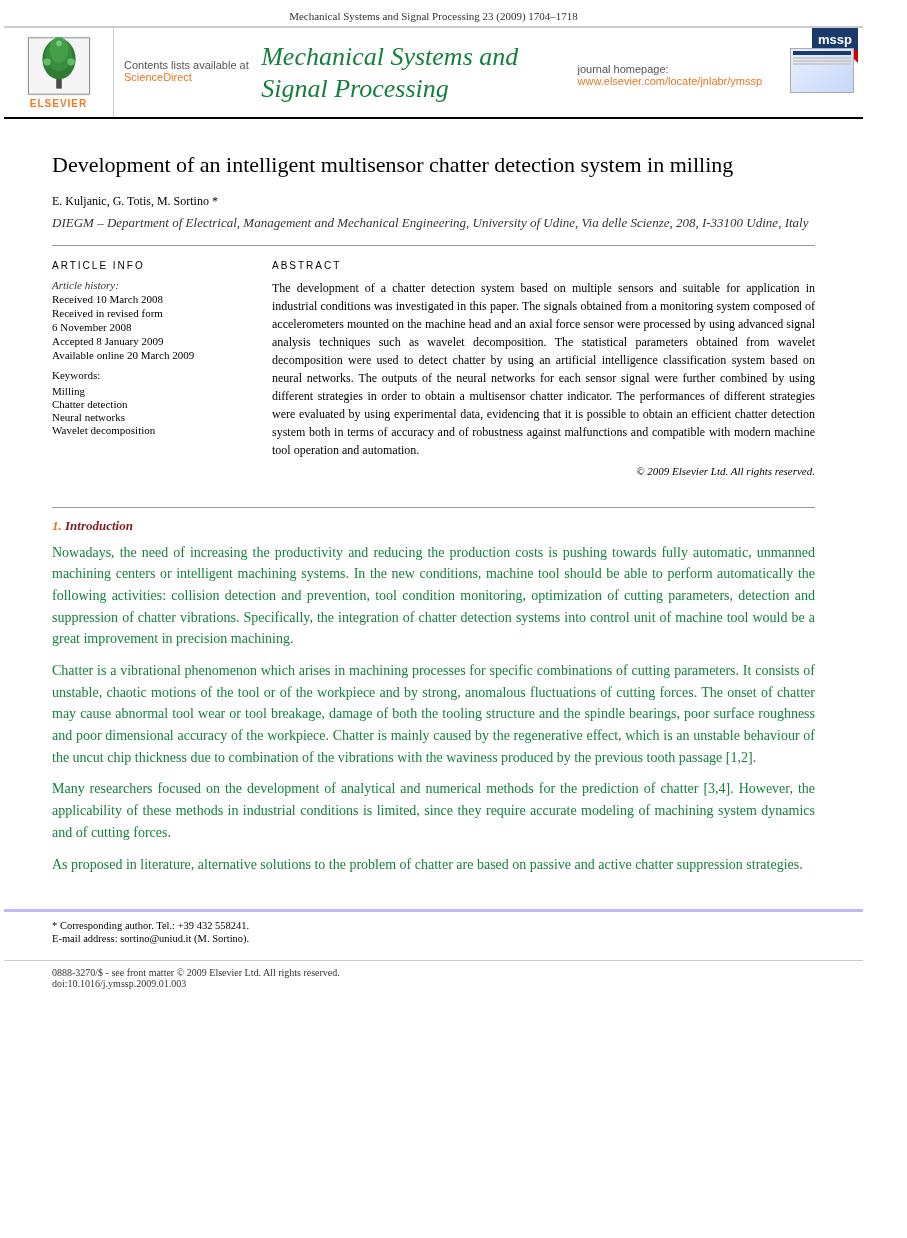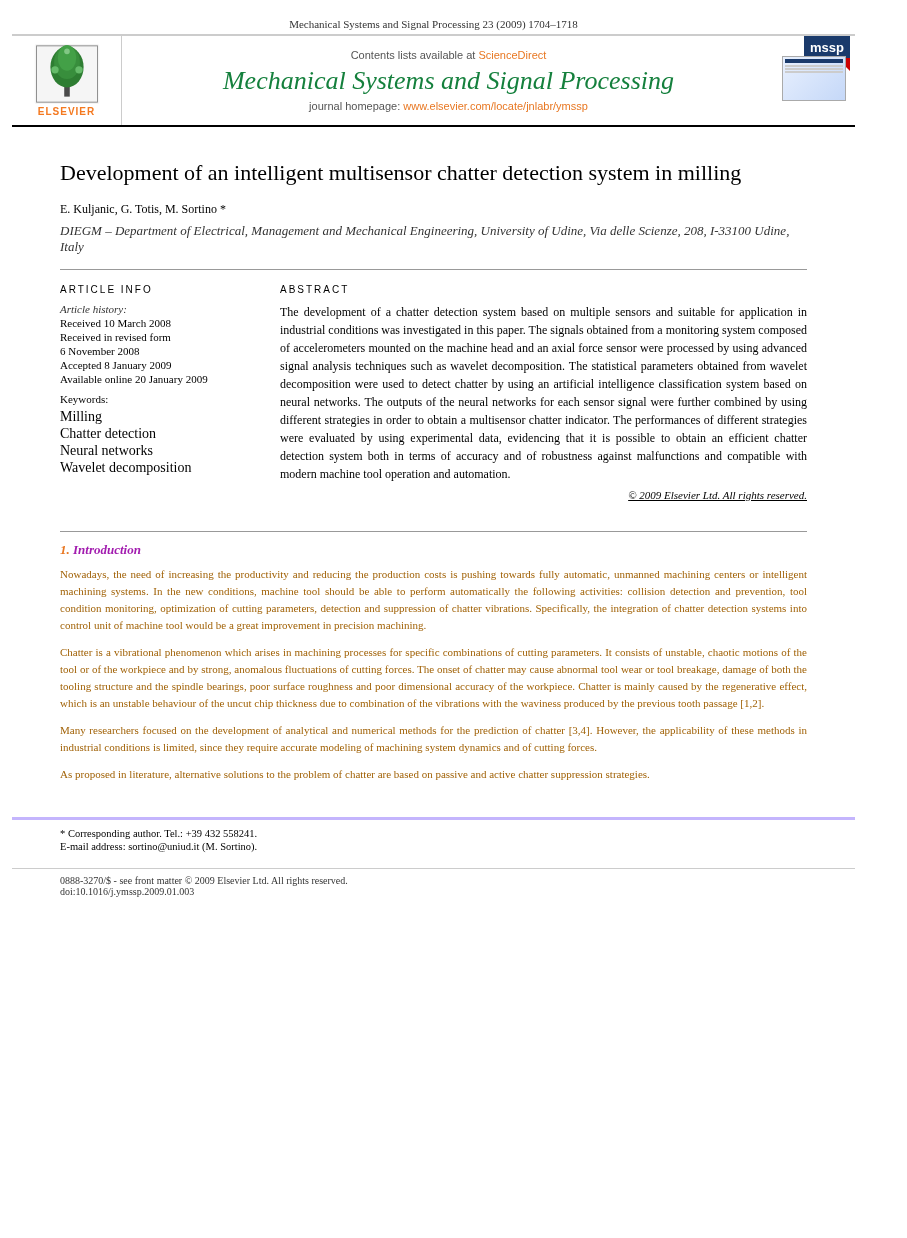--- a/index.html
+++ b/index.html
@@ -9,21 +9,21 @@
       font-size: 13px;
       color: #000;
       width: 907px;
       min-height: 1238px;
     }
 
     .page-wrapper {
       width: 867px;
       min-height: 1238px;
       background: #fff;
-      padding: 12px;
+      padding: 4px;
     }
 
     
     .journal-citation-bar {
       text-align: center;
       font-size: 11px;
       color: #333;
       padding: 6px 0 4px 0;
       border-bottom: 1px solid #ccc;
     }
@@ -62,21 +62,21 @@
       font-weight: bold;
       color: #f47920;
       letter-spacing: 1px;
       margin-top: 2px;
       font-family: Arial, sans-serif;
     }
 
     .header-center {
       flex: 1;
       display: flex;
-      flex-direction: column;
+      flex-direction: row;
       align-items: center;
       justify-content: center;
       padding: 10px;
     }
 
     .journal-title {
       font-size: 26px;
       color: #15803d;
       font-family: 'Times New Roman', Times, serif;
       font-style: italic;
@@ -166,63 +166,62 @@
       margin-bottom: 2px;
     }
 
     .keywords-label {
       font-size: 11px;
       margin-top: 8px;
       margin-bottom: 4px;
     }
 
     .keyword-item {
-      font-size: 14px;
+      font-size: 11px;
       margin-bottom: 1px;
     }
 
     
     .abstract-text {
       font-size: 12px;
       line-height: 1.5;
       text-align: justify;
       color: #000;
     }
 
     .copyright-line {
       font-size: 11px;
       text-align: right;
       margin-top: 6px;
       font-style: italic;
-      text-decoration: underline;
     }
 
     
     .body-content {
       padding: 10px 48px 14px 48px;
     }
 
     .section-title {
       font-size: 13px;
       font-weight: bold;
       margin-bottom: 8px;
       color: #000;
     }
 
     .section-title-num {
       font-style: italic;
       color: #e87722;
     }
 
     .body-paragraph {
-      font-size: 11px;
+      font-size: 14px;
       line-height: 1.55;
       text-align: justify;
       margin-bottom: 10px;
-      color: #a16207;
+      color: #15803d;
     }
 
     
     .footnotes {
       padding: 8px 48px 6px 48px;
       border-top: 3px solid #c4b5fd;
       margin-top: 10px;
     }
 
     .footnote-text {
@@ -319,21 +318,21 @@
     <div class="info-section">
 
       <div class="article-info-left">
         <div class="section-label">ARTICLE INFO</div>
 
         <div class="info-item">Article history:</div>
         <div class="info-item-value">Received 10 March 2008</div>
         <div class="info-item-value">Received in revised form</div>
         <div class="info-item-value">6 November 2008</div>
         <div class="info-item-value">Accepted 8 January 2009</div>
-        <div class="info-item-value">Available online 20 January 2009</div>
+        <div class="info-item-value">Available online 20 March 2009</div>
 
         <div class="keywords-label">Keywords:</div>
         <div class="keyword-item">Milling</div>
         <div class="keyword-item">Chatter detection</div>
         <div class="keyword-item">Neural networks</div>
         <div class="keyword-item">Wavelet decomposition</div>
       </div>
 
       <div class="article-info-right">
         <div class="section-label">ABSTRACT</div>
@@ -344,21 +343,21 @@
     </div>
 
   </div>
 
   <hr class="divider" style="margin: 0 48px;">
 
   <div class="body-content">
 
     <div class="section-title">
       <span class="section-title-num">1.</span>
-      <span style="font-style:italic; color:#a21caf;">Introduction</span>
+      <span style="font-style:italic; color:#7f1d1d;">Introduction</span>
     </div>
 
     <p class="body-paragraph">Nowadays, the need of increasing the productivity and reducing the production costs is pushing towards fully automatic, unmanned machining centers or intelligent machining systems. In the new conditions, machine tool should be able to perform automatically the following activities: collision detection and prevention, tool condition monitoring, optimization of cutting parameters, detection and suppression of chatter vibrations. Specifically, the integration of chatter detection systems into control unit of machine tool would be a great improvement in precision machining.</p>
     <p class="body-paragraph">Chatter is a vibrational phenomenon which arises in machining processes for specific combinations of cutting parameters. It consists of unstable, chaotic motions of the tool or of the workpiece and by strong, anomalous fluctuations of cutting forces. The onset of chatter may cause abnormal tool wear or tool breakage, damage of both the tooling structure and the spindle bearings, poor surface roughness and poor dimensional accuracy of the workpiece. Chatter is mainly caused by the regenerative effect, which is an unstable behaviour of the uncut chip thickness due to combination of the vibrations with the waviness produced by the previous tooth passage [1,2].</p>
     <p class="body-paragraph">Many researchers focused on the development of analytical and numerical methods for the prediction of chatter [3,4]. However, the applicability of these methods in industrial conditions is limited, since they require accurate modeling of machining system dynamics and of cutting forces.</p>
     <p class="body-paragraph">As proposed in literature, alternative solutions to the problem of chatter are based on passive and active chatter suppression strategies.</p>
 
   </div>
 
   <div class="footnotes">

